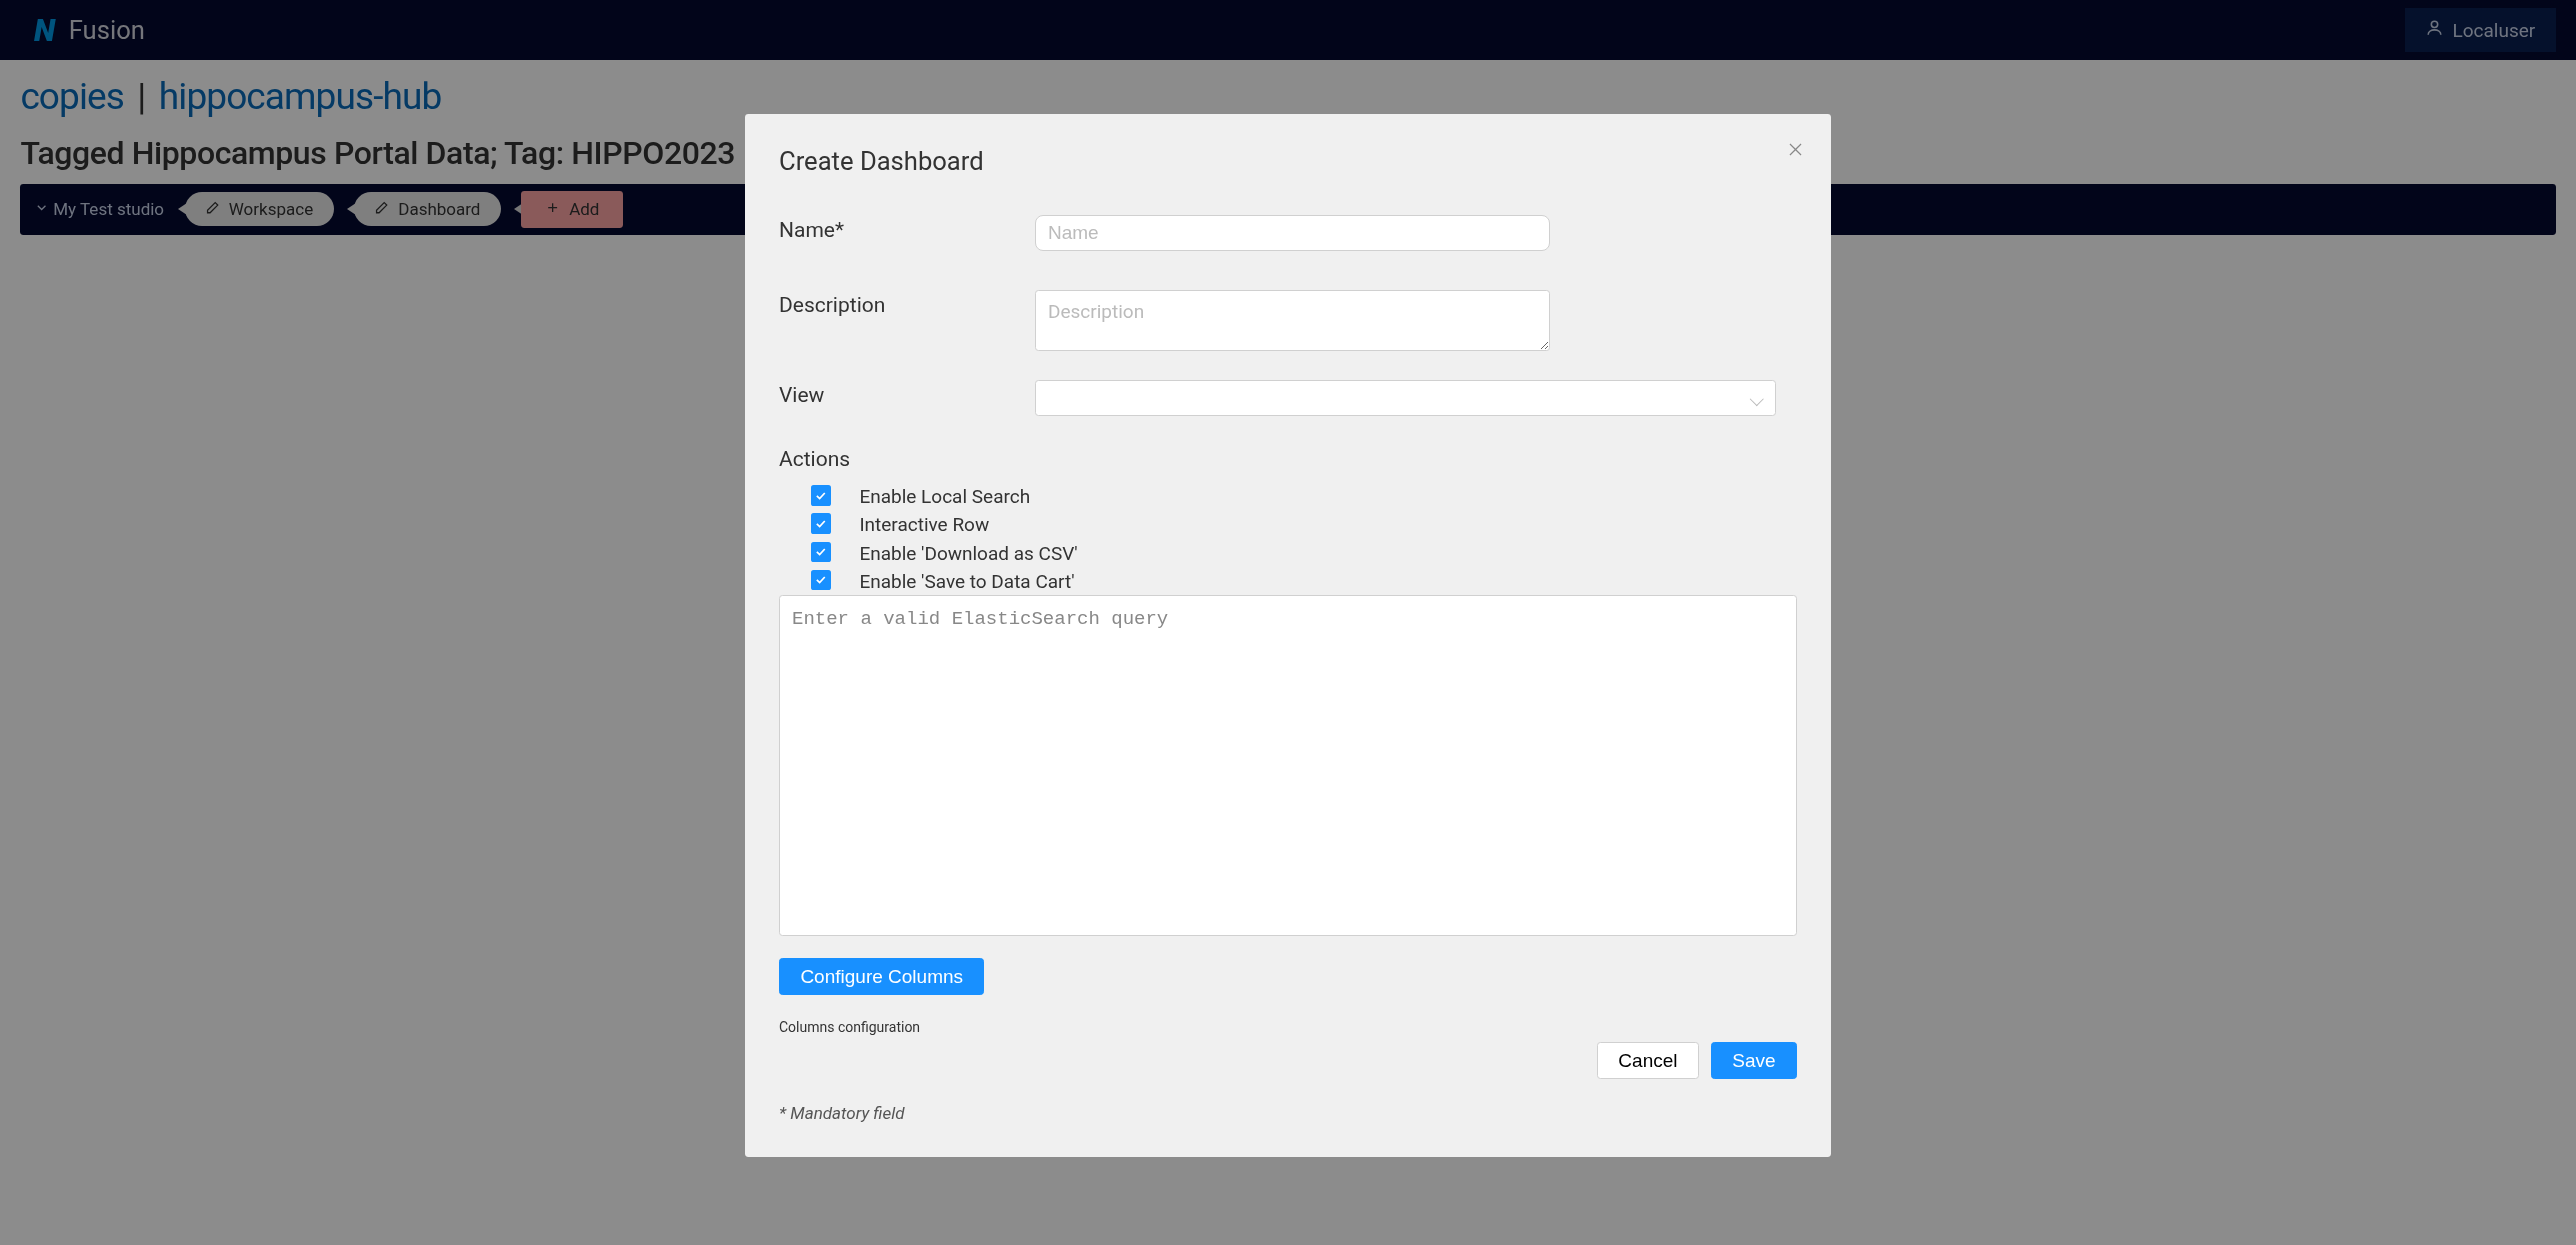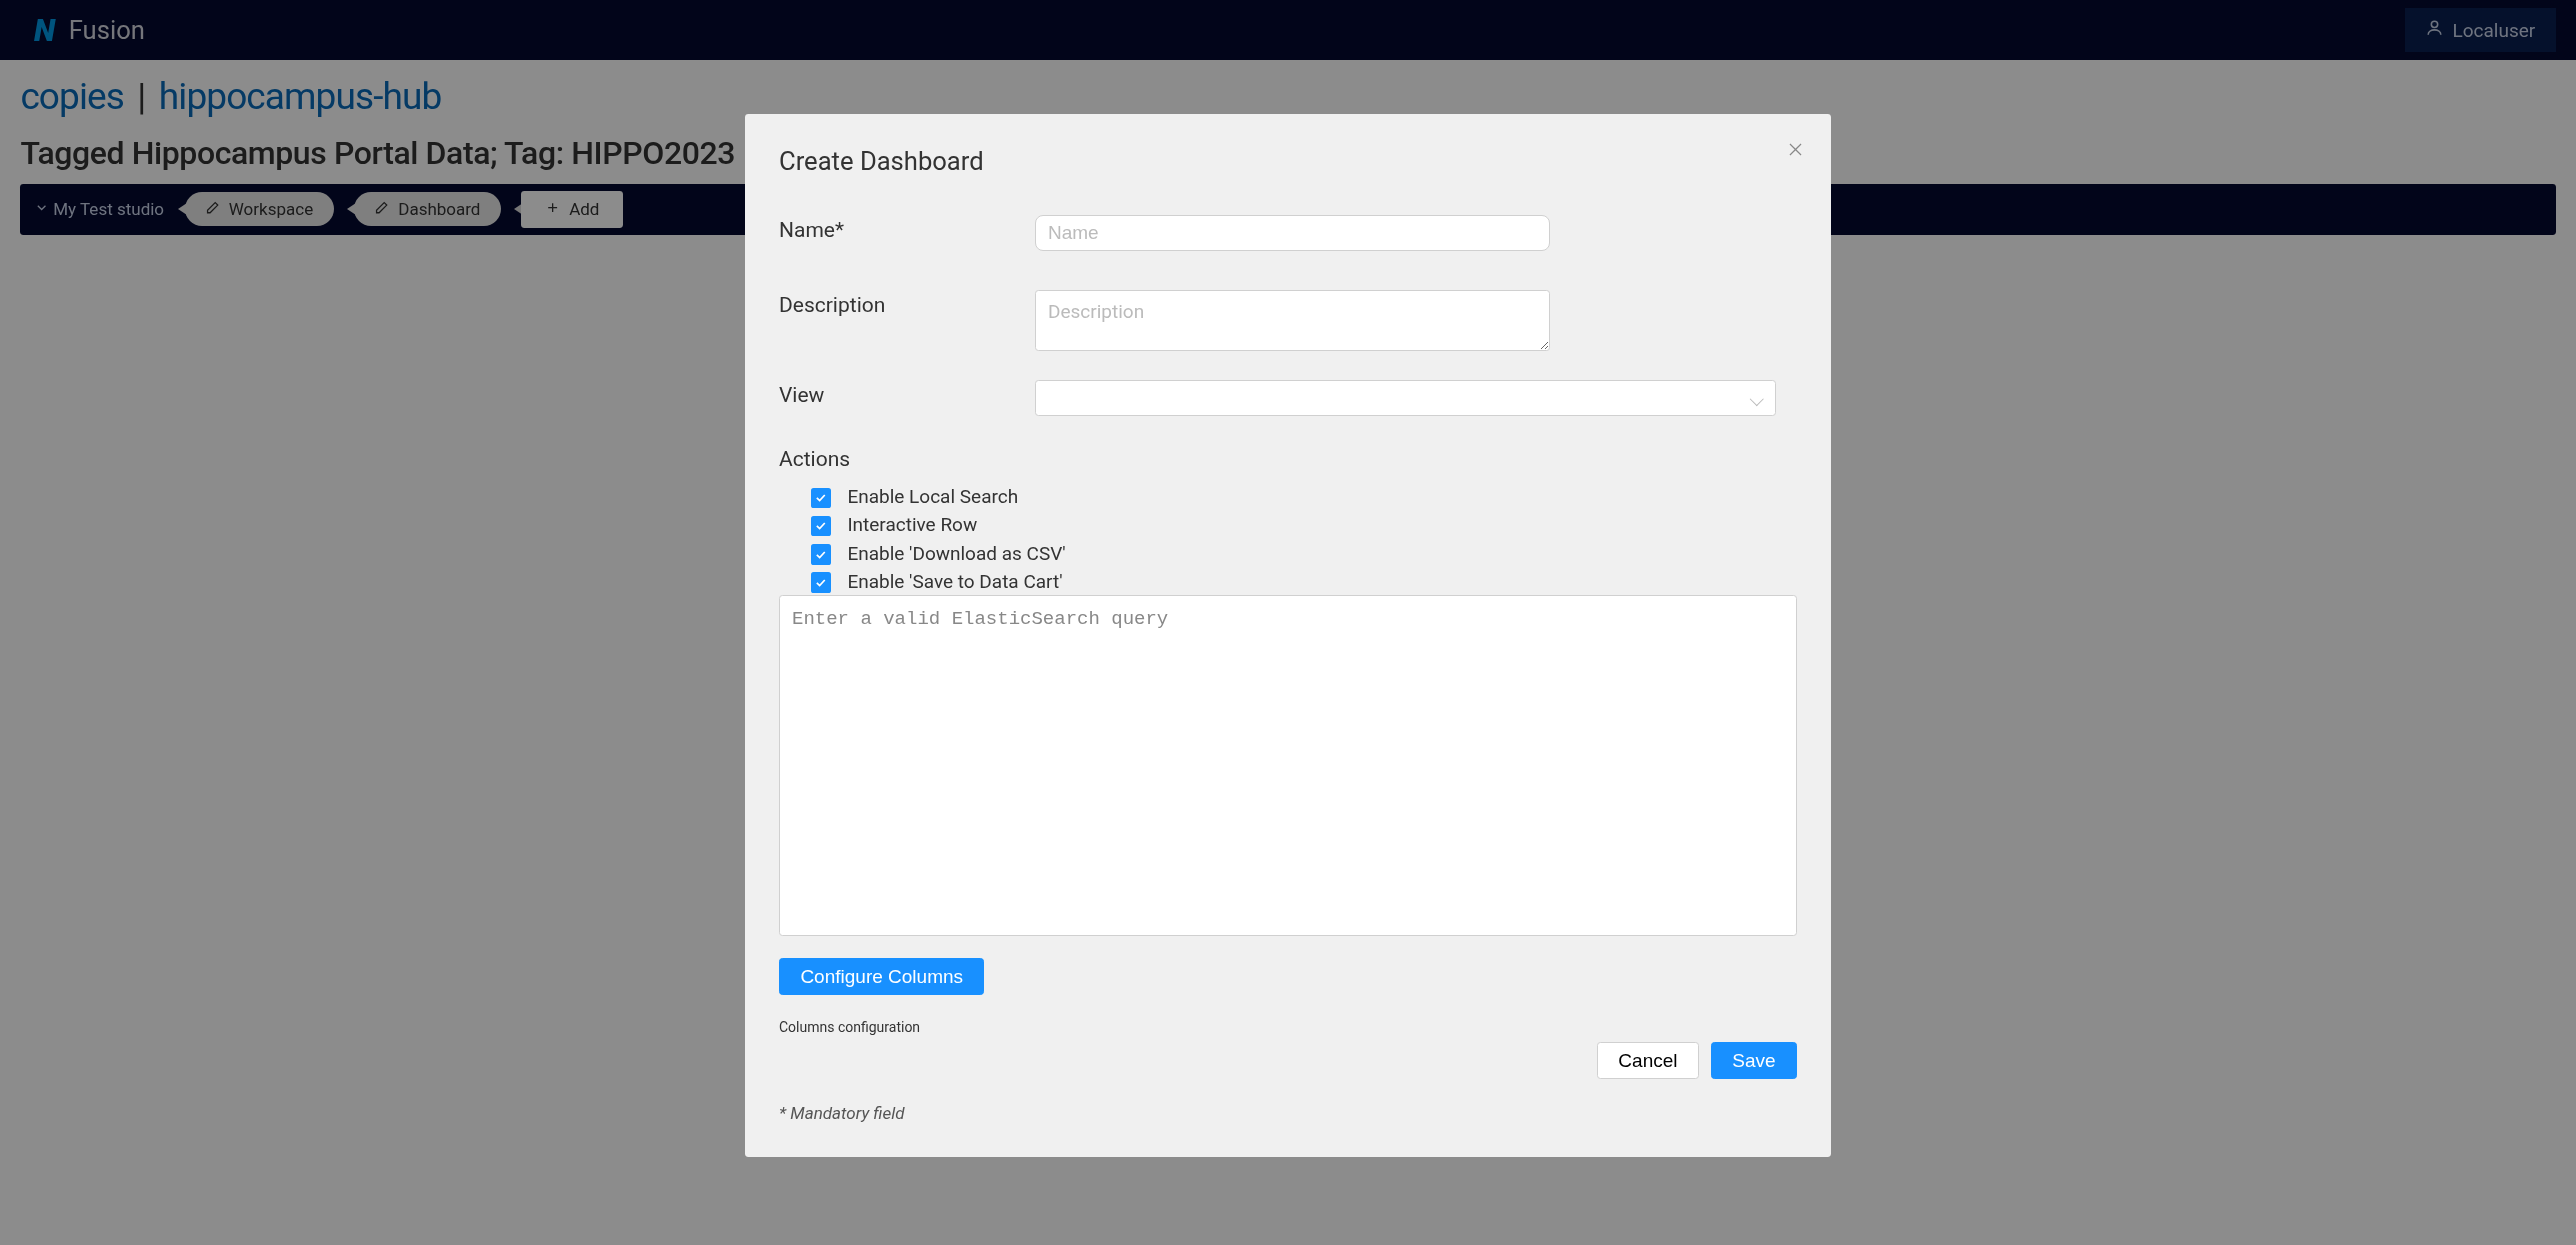--- a/index.html
+++ b/index.html
@@ -69,21 +69,21 @@
       height: 34px;
       border-radius: 17px;
       display: inline-flex;
       align-items: center;
       padding: 0 20.4px;
       gap: 8.5px;
       font-size: 17px;
       position: relative;
     }
     .pill svg { width: 15.3px; height: 15.3px; }
-    .pill.add { background: #ffffff; border-radius: 3.4px; padding: 0 24px; height: 37px; }
+    .pill.add { background: #fca5a5; border-radius: 3.4px; padding: 0 24px; height: 37px; }
     .arrow-left {
       width: 0; height: 0;
       border-top: 8.5px solid transparent;
       border-bottom: 8.5px solid transparent;
       border-right: 12px solid #e8e8e8;
       margin-right: -5.1px;
     }
     .arrow-left.dark { border-right-color: #d9d9d9; }
     .overlay {
       position: absolute; inset: 0;
@@ -139,21 +139,21 @@
     .select-input::after {
       content: "";
       position: absolute;
       right: 13.6px; top: 13.6px;
       width: 8.5px; height: 8.5px;
       border-right: 1.7px solid #bbb;
       border-bottom: 1.7px solid #bbb;
       transform: rotate(45deg);
     }
     .section-label { font-size: 21px; color: #333; margin: 31px 0 12px; }
-    .checkbox-row { display: flex; align-items: flex-end; gap: 16px; padding: 2.6px 0 2.6px 32px; }
+    .checkbox-row { display: flex; align-items: flex-start; gap: 28px; padding: 2.6px 0 2.6px 32px; }
     .checkbox-box {
       width: 20.4px; height: 20.4px;
       background: #1890ff;
       border-radius: 2.6px;
       display: inline-flex;
       align-items: center;
       justify-content: center;
     }
     .checkbox-box svg { width: 13.6px; height: 13.6px; stroke: #fff; stroke-width: 3; fill: none; }
     .checkbox-label { font-size: 19px; color: #333; }

